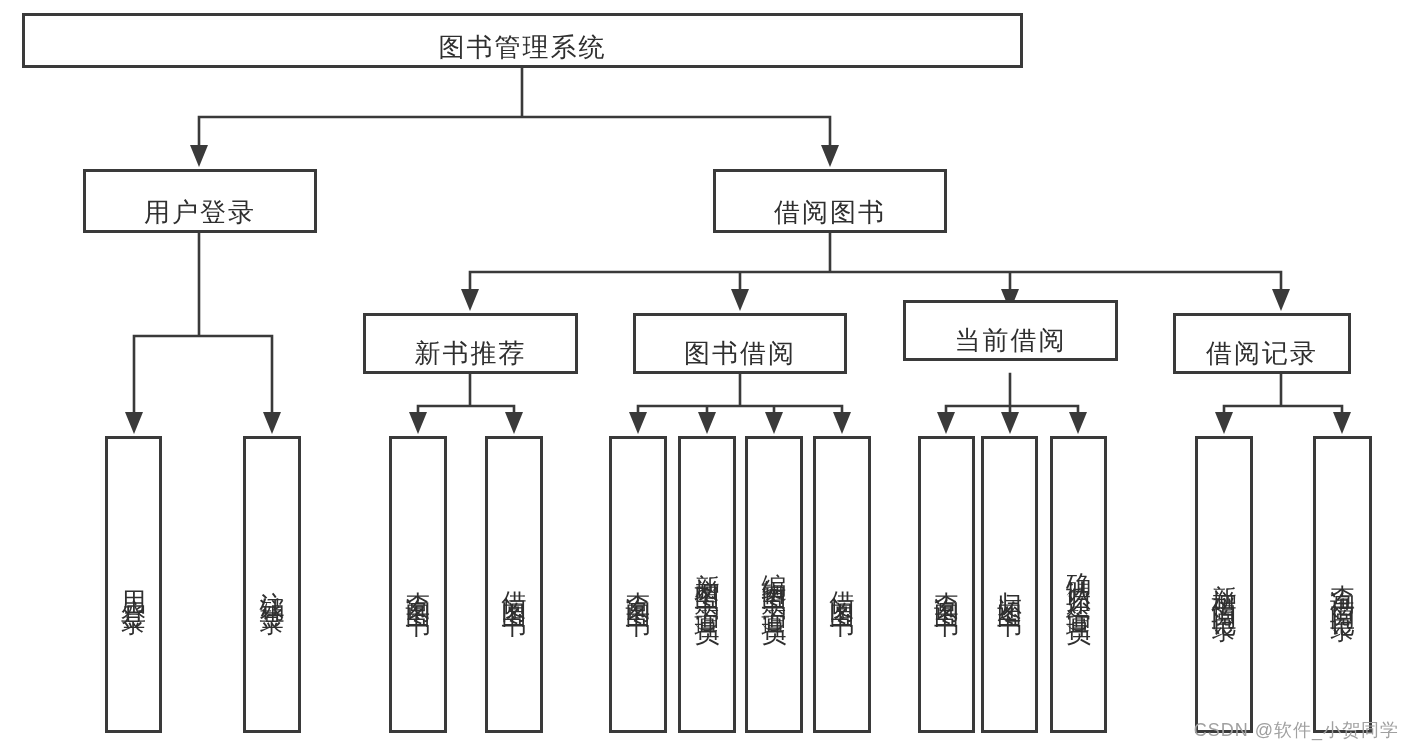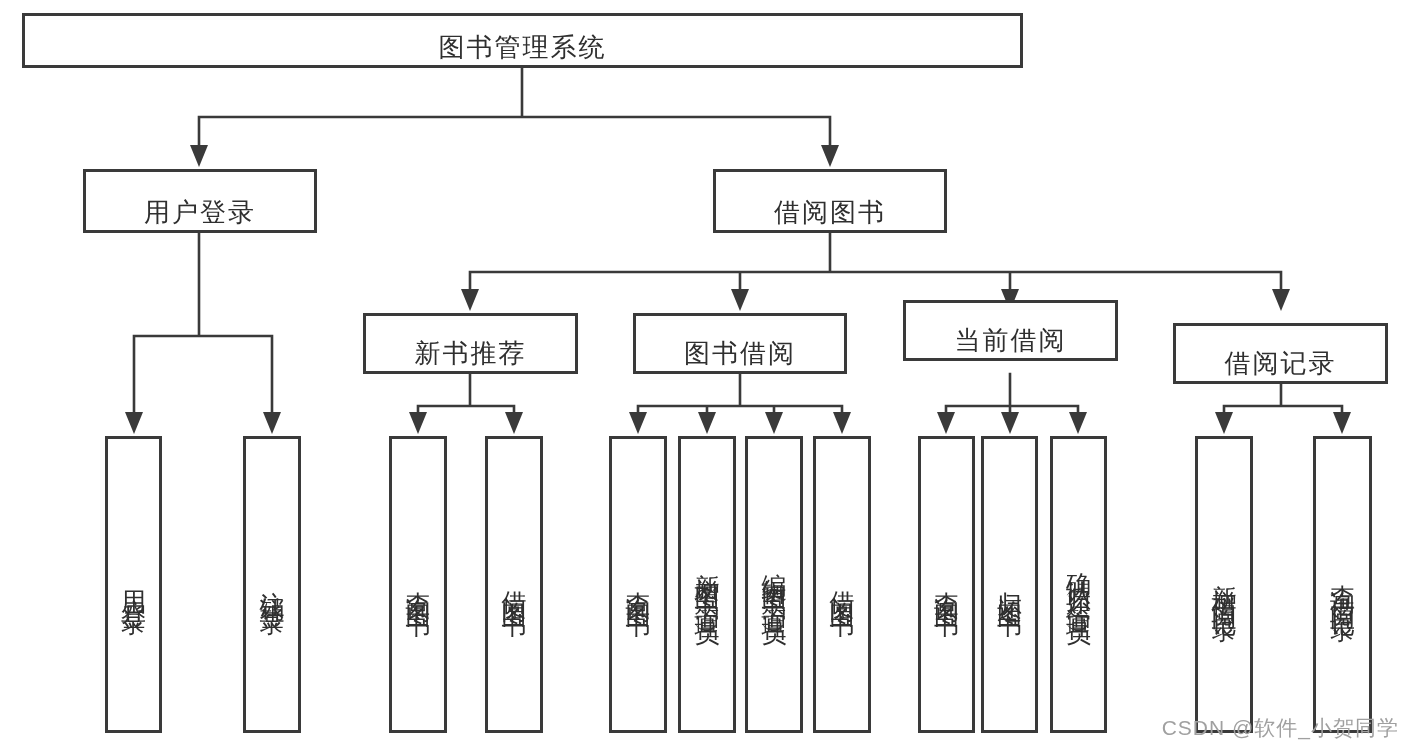--- a/index.html
+++ b/index.html
@@ -38,21 +38,21 @@
     background:var(--box-fill);
     border:3px solid var(--box-border);
     display:flex;align-items:center;justify-content:center;
     writing-mode:vertical-rl;
     color:var(--text);
     font-size:25px;letter-spacing:7px;
     line-height:1;
   }
   #watermark{
     position:absolute;right:6px;bottom:5px;z-index:2;
-    color:var(--watermark);font-size:21px;letter-spacing:1px;
+    color:var(--watermark);font-size:18px;letter-spacing:1px;
     white-space:nowrap;
   }
 </style>
 </head>
 <body>
 
 <div id="canvas">
 
   <svg id="connectors" viewBox="0 0 1405 747" xmlns="http://www.w3.org/2000/svg">
     <g>
@@ -100,21 +100,21 @@
 
   <div class="node" style="left:633px;top:313px;width:214px;height:61px">
     <span>图书借阅</span>
   </div>
   <div class="node" style="left:363px;top:313px;width:215px;height:61px">
     <span>新书推荐</span>
   </div>
   <div class="node" style="left:903px;top:300px;width:215px;height:61px">
     <span>当前借阅</span>
   </div>
-  <div class="node" style="left:1173px;top:323px;width:215px;height:61px">
+  <div class="node" style="left:1173px;top:313px;width:178px;height:61px">
     <span>借阅记录</span>
   </div>
 
   <div class="leaf" style="left:105px;width:57px">
     <span>用户登录</span>
   </div>
   <div class="leaf" style="left:243px;width:58px">
     <span>注销登录</span>
   </div>
 

